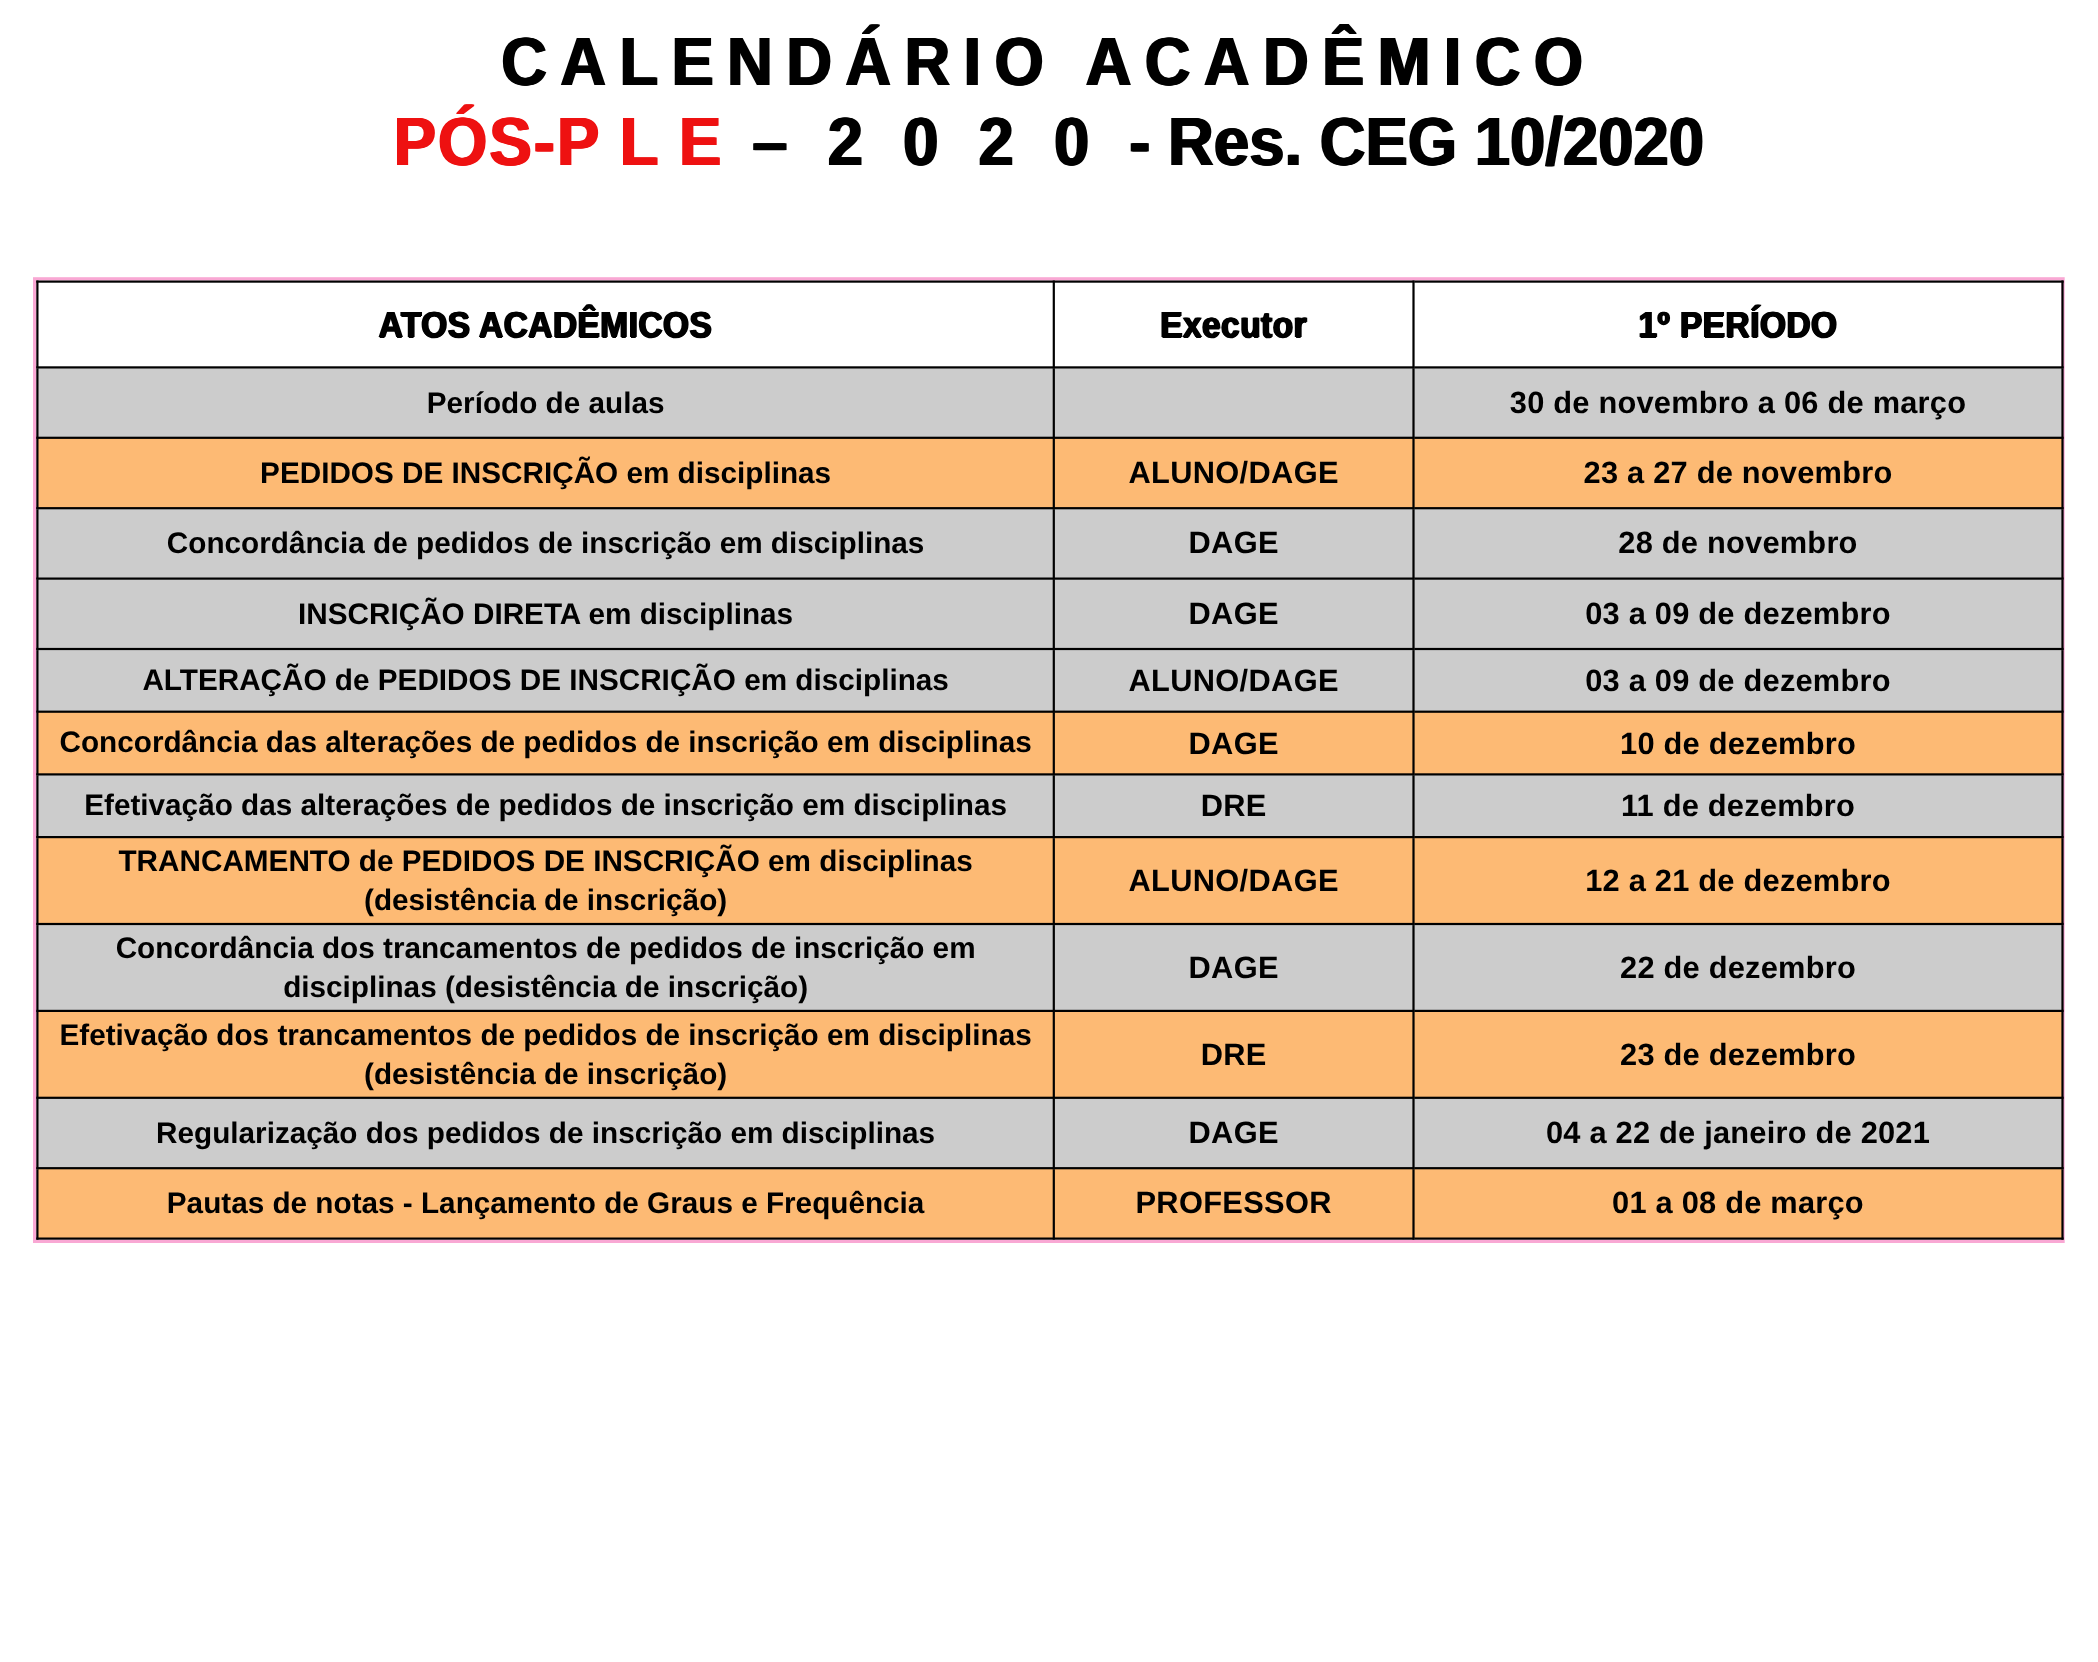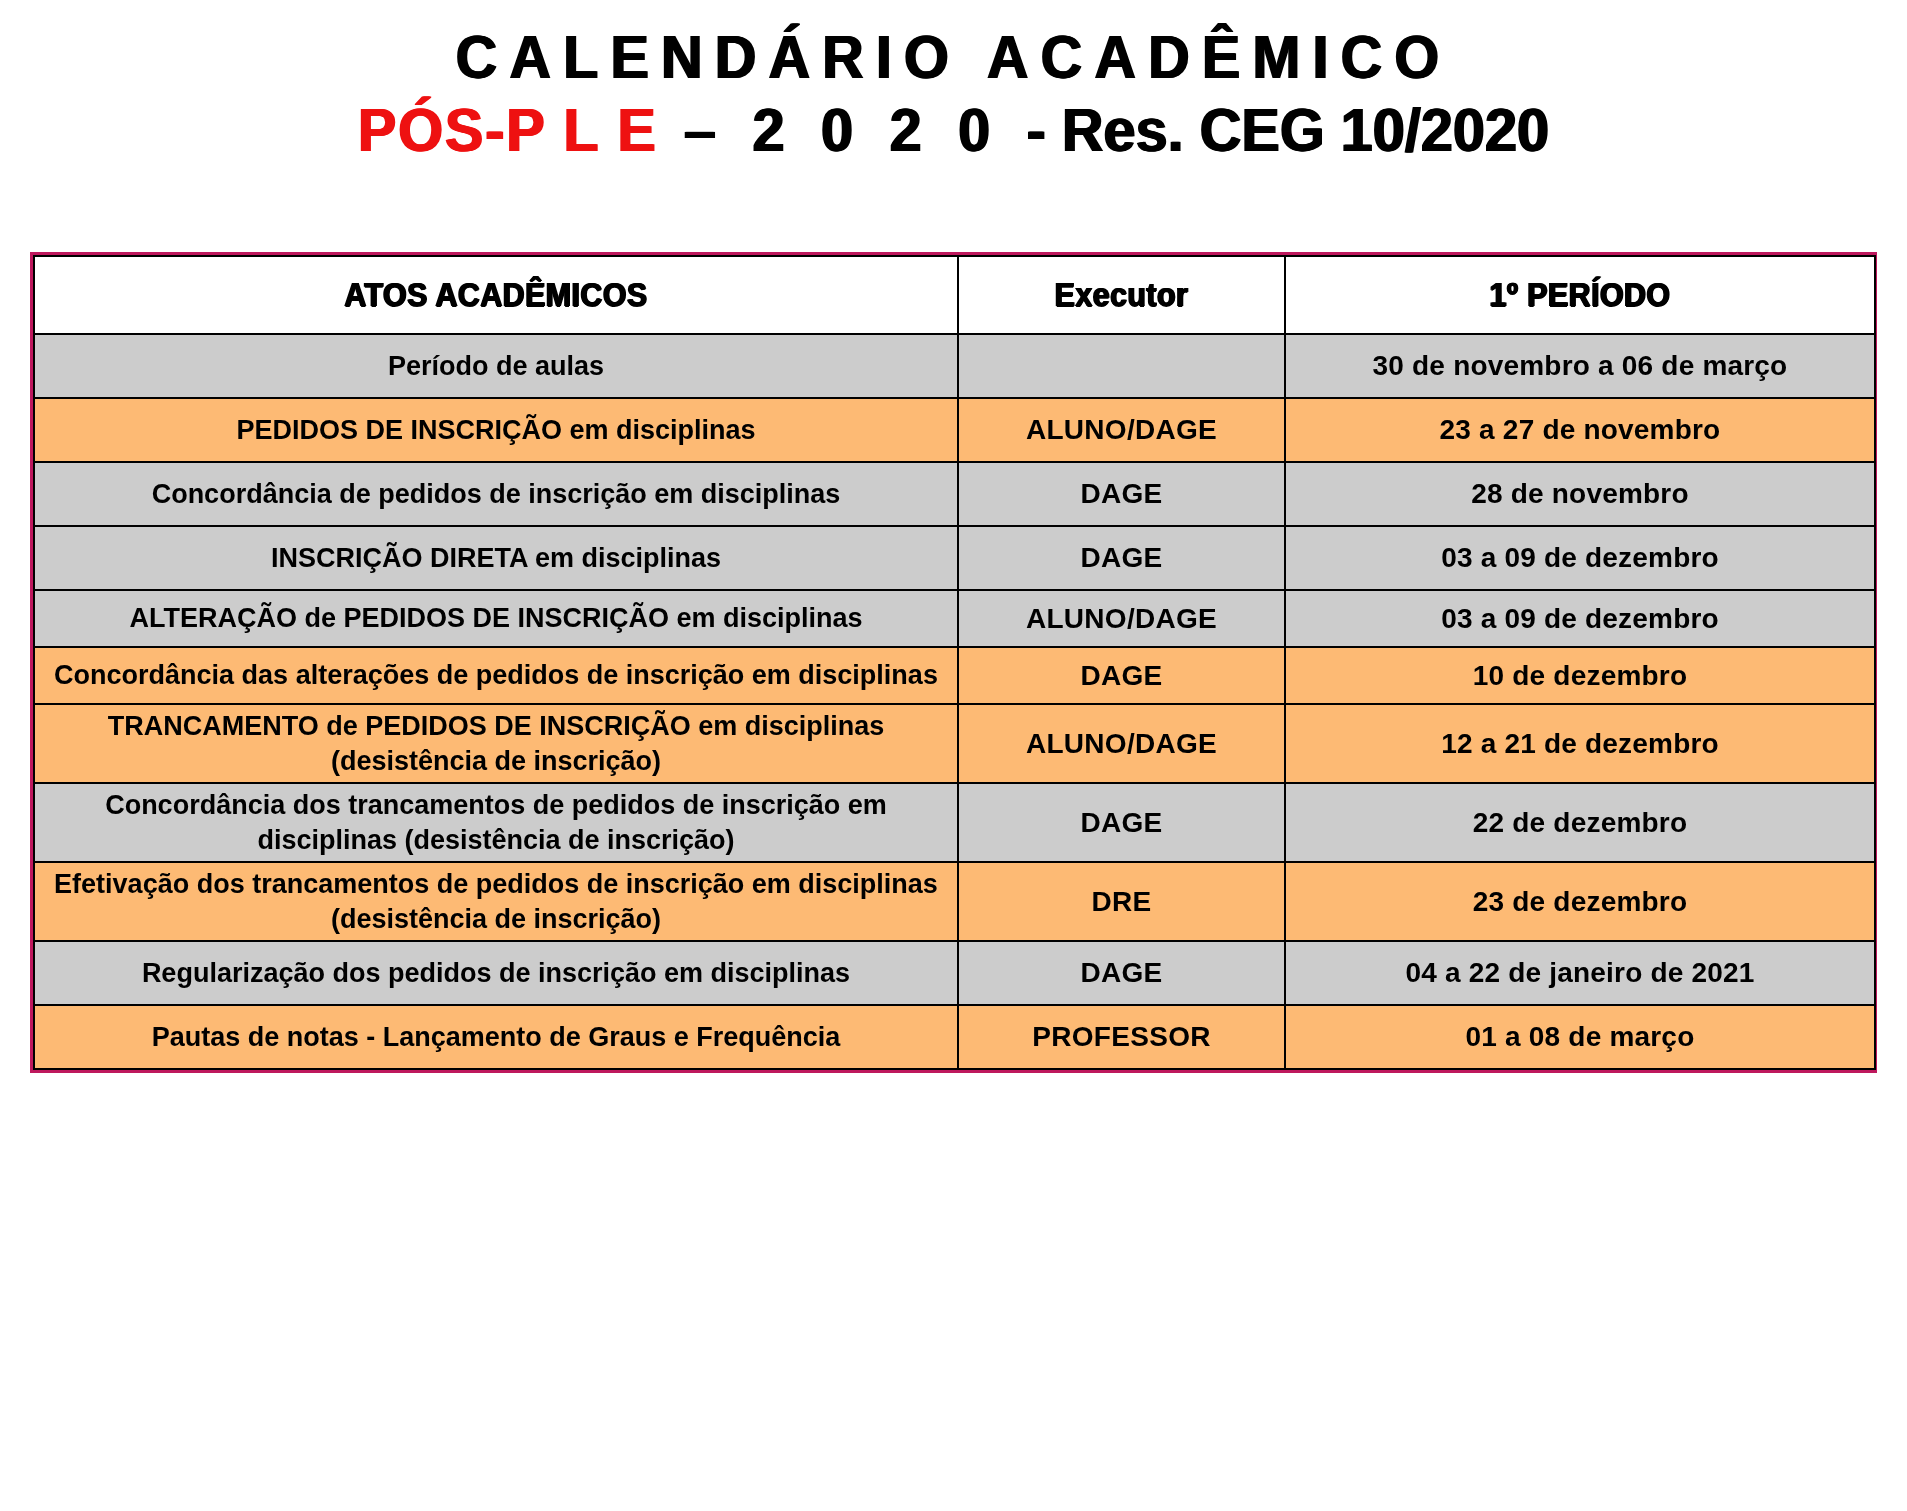--- a/index.html
+++ b/index.html
@@ -57,21 +57,21 @@
   .t-plain {
     letter-spacing: 0px;
   }
 
   
   .table-wrap {
     position: absolute;
     left: 30px;
     top: 252px;
     width: 1847px;
-    border: 3px solid #be185d;
+    border: 3px solid #f9a8d4;
     background: #ffffff;
   }
   table.cal {
     border-collapse: collapse;
     width: 100%;
     table-layout: fixed;
   }
   table.cal col.c1 { width: 924px; }
   table.cal col.c2 { width: 327px; }
   table.cal col.c3 { width: 590px; }
@@ -185,20 +185,25 @@
           <td class="exec">ALUNO/DAGE</td>
           <td class="date">03 a 09 de dezembro</td>
         </tr>
 
         <tr class="plain two">
           <td class="act">Concordância das alterações de pedidos de inscrição em disciplinas</td>
           <td class="exec">DAGE</td>
           <td class="date">10 de dezembro</td>
         </tr>
 
+        <tr class="shade two">
+          <td class="act">Efetivação das alterações de pedidos de inscrição em disciplinas</td>
+          <td class="exec">DRE</td>
+          <td class="date">11 de dezembro</td>
+        </tr>
 
         <tr class="plain two">
           <td class="act">TRANCAMENTO de PEDIDOS DE INSCRIÇÃO em disciplinas (desistência de inscrição)</td>
           <td class="exec">ALUNO/DAGE</td>
           <td class="date">12 a 21 de dezembro</td>
         </tr>
 
         <tr class="shade two">
           <td class="act">Concordância dos trancamentos de pedidos de inscrição em disciplinas (desistência de inscrição)</td>
           <td class="exec">DAGE</td>

